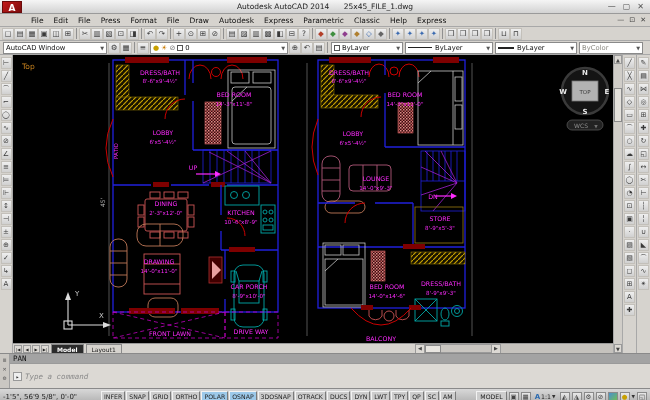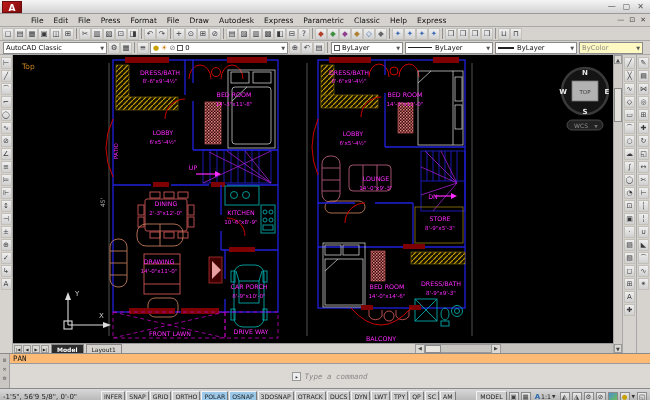--- a/index.html
+++ b/index.html
@@ -18,21 +18,21 @@
   .menubar { height:13px; background:#d6d3ce; border-bottom:1px solid #a8a8a8; display:flex; align-items:center; padding-left:26px; font-size:7.5px; color:#111; flex:0 0 13px;}
   .menu-item { padding:0 5px; cursor:default; }
   .doc-controls { margin-left:auto; display:flex; gap:5px; padding-right:4px; font-size:7px; color:#444; }
 
   
   .toolbar { height:14px; background:#d6d3ce; border-bottom:1px solid #a8a8a8; display:flex; align-items:center; padding:0 2px; flex:0 0 14px; }
   .tbi { width:12px; height:12px; flex:0 0 12px; border:1px solid #c3c0ba; background:linear-gradient(#efefef,#d0d0d0); font-size:7.5px; line-height:10px; text-align:center; color:#3a3a3a; overflow:hidden; }
   .tsep { width:1px; height:11px; background:#909090; margin:0 2px; flex:0 0 1px; }
   .dd { height:12px; background:#fff; border:1px solid #8a8a8a; font-size:6.8px; color:#111; display:flex; align-items:center; padding:0 2px; margin:0 1px; white-space:nowrap; overflow:hidden; }
   .dd .arr { margin-left:auto; font-size:5px; color:#555; padding-left:2px; }
-  .dd.disabled { background:#fef9c3; color:#8a8880; }
+  .dd.disabled { background:#ffffff; color:#8a8880; }
   .swatch { width:6px; height:6px; border:1px solid #555; background:#fff; margin-right:2px; flex:0 0 6px;}
   .lt-line { width:24px; border-top:1px solid #222; margin-right:3px; }
   .lt-line.thick { border-top:2px solid #222; width:16px; }
   .mini { font-size:7px; margin-right:2px; }
 
   
   .main { flex:0 0 298px; display:flex; height:298px; }
   .vstrip { width:13px; background:#d6d3ce; display:flex; flex-direction:column; align-items:center; padding-top:2px; border-right:1px solid #a8a8a8; overflow:hidden;}
   .vstrip.right { border-right:none; border-left:1px solid #a8a8a8; width:14px; }
   .vtbi { width:11px; height:12px; flex:0 0 12px; margin-bottom:1px; border:1px solid #c3c0ba; background:linear-gradient(#efefef,#d0d0d0); font-size:7px; line-height:10px; text-align:center; color:#3a3a3a; overflow:hidden;}
@@ -50,26 +50,26 @@
   .tabnav { width:8px; height:8px; border:1px solid #9a9a9a; background:#dcd9d4; font-size:4px; line-height:7px; text-align:center; margin-left:1px; }
   .tab { padding:0 5px; height:9px; line-height:9px; border:1px solid #8a8a8a; border-bottom:none; margin-left:2px; font-size:6px; }
   .tab.active { background:#2b2b2b; color:#fff; font-weight:bold; }
   .hscroll { display:flex; align-items:center; width:86px; height:9px; background:#c9c6c1; border:1px solid #9a9a9a; margin-left:auto; }
   .hscroll .hbtn { width:9px; height:8px; background:#dcd9d4; border-right:1px solid #9a9a9a; font-size:5px; line-height:7px; text-align:center; color:#444;}
   .hscroll .hbtn.last { border-right:none; border-left:1px solid #9a9a9a; margin-left:auto; }
   .hscroll .hthumb { width:16px; height:8px; background:#e8e5e0; border:1px solid #8a8a8a; }
   .tabs-endspace { width:112px; height:10px; background:#c5c2bd; }
 
   
-  .cmd { flex:0 0 31px; background:#fdba74; border-top:1px solid #8a8a8a; display:flex; font-family:"DejaVu Sans Mono",monospace; }
+  .cmd { flex:0 0 31px; background:#a3a3a3; border-top:1px solid #8a8a8a; display:flex; font-family:"DejaVu Sans Mono",monospace; }
   .cmd-grip { width:10px; background:#cac7c2; border-right:1px solid #a0a0a0; display:flex; flex-direction:column; align-items:center; font-size:6px; color:#555; padding-top:1px; }
   .cmd-grip span { line-height:9px; }
   .cmd-body { flex:1; display:flex; flex-direction:column; }
   .cmd-line { font-size:7.5px; color:#111; padding:0 3px; height:9px; line-height:9px; white-space:nowrap; }
-  .cmd-input { border-top:1px solid #9a9a9a; height:12px; display:flex; align-items:center; padding:12px 3px; background:#dcd9d4;justify-content:center; }
+  .cmd-input { border-top:1px solid #9a9a9a; height:12px; display:flex; align-items:center; padding:12px 3px; background:#dcd9d4; }
   .cmd-input .badge { font-size:6px; color:#333; border:1px solid #999; background:#eee; width:9px; text-align:center; height:9px; line-height:8px; margin-right:3px;}
   .cmd-input .ph { font-size:7.5px; font-style:italic; color:#8a8a8a; }
 
   
   .statusbar { flex:0 0 16px; background:linear-gradient(#d8d8d8,#aeaeae); border-top:1px solid #8a8a8a; display:flex; align-items:center; padding:0 3px; }
   .coords { font-size:7px; color:#222; width:98px; flex:0 0 98px; white-space:nowrap; overflow:hidden;}
   .toggles { display:flex; gap:1px; }
   .stog { font-size:6.2px; color:#222; background:#cdcdcd; border:1px solid; border-color:#f2f2f2 #7a7a7a #7a7a7a #f2f2f2; padding:1px 2px; line-height:7px; white-space:nowrap;}
   .stog.on { background:#9cc9ea; }
   .status-right { margin-left:auto; display:flex; align-items:center; gap:2px; font-size:6.2px; color:#222; }
@@ -81,20 +81,24 @@
   .annoscale .a { color:#2a6ab0; font-weight:bold; font-size:7px; }
   .dna { font-size:4.5px; color:#333; }
 </style>
 </head>
 <body>
 
 <div class="app">
 
   <div class="titlebar">
     <div class="logo">A</div>
+    <div class="title-text">
+      <span>Autodesk AutoCAD 2014</span>
+      <span>25x45_FILE_1.dwg</span>
+    </div>
     <div class="win-controls">
       <span>—</span>
       <span>▢</span>
       <span>✕</span>
     </div>
   </div>
 
   <div class="menubar">
     <span class="menu-item">File</span>
     <span class="menu-item">Edit</span>
@@ -162,21 +166,21 @@
       <span class="tbi">❒</span>
       <span class="tbi">❒</span>
       <span class="tbi">❒</span>
       <span class="tsep"></span>
       <span class="tbi">⊔</span>
       <span class="tbi">⊓</span>
     </div>
 
   <div class="toolbar">
     <div class="dd" style="width:104px">
-      <span>AutoCAD Classic</span>
+      <span>AutoCAD Window</span>
         <span class="arr">▼</span>
     </div>
     <span class="tbi">⚙</span>
     <span class="tbi">▦</span>
     <span class="tsep"></span>
     <span class="tbi">≡</span>
     <div class="dd" style="width:138px">
       <span class="mini" style="color:#c8a000">●</span>
       <span class="mini" style="color:#c87800">☀</span>
       <span class="mini" style="color:#777">⊘</span>

